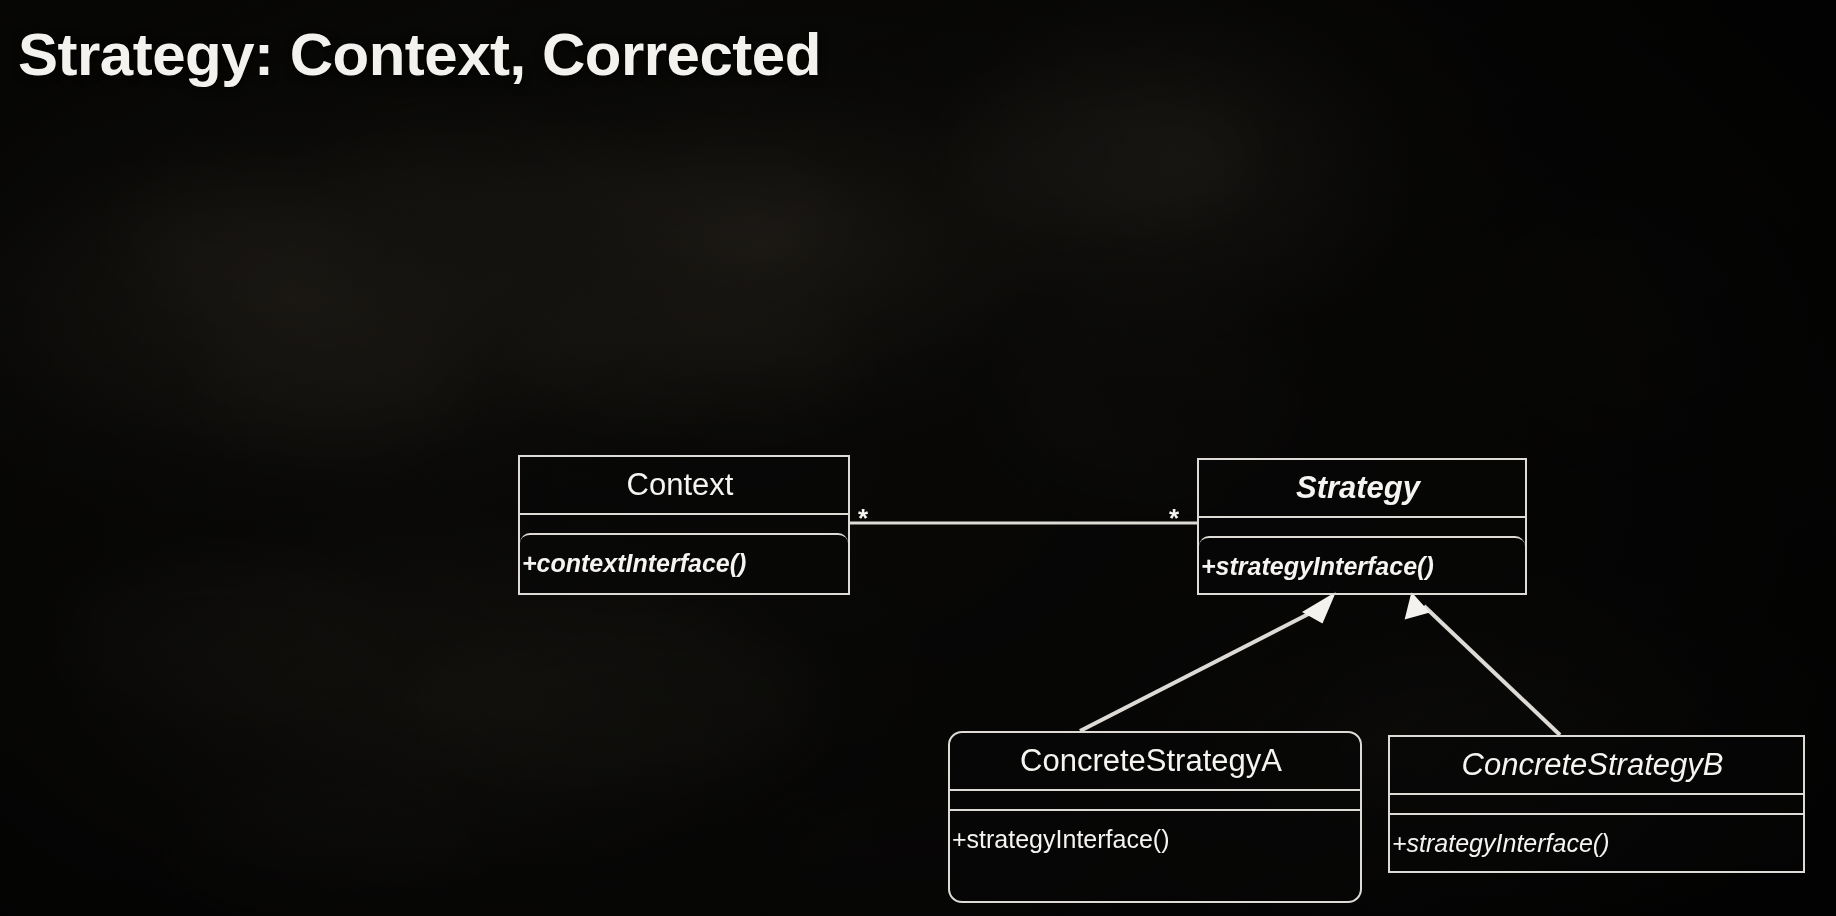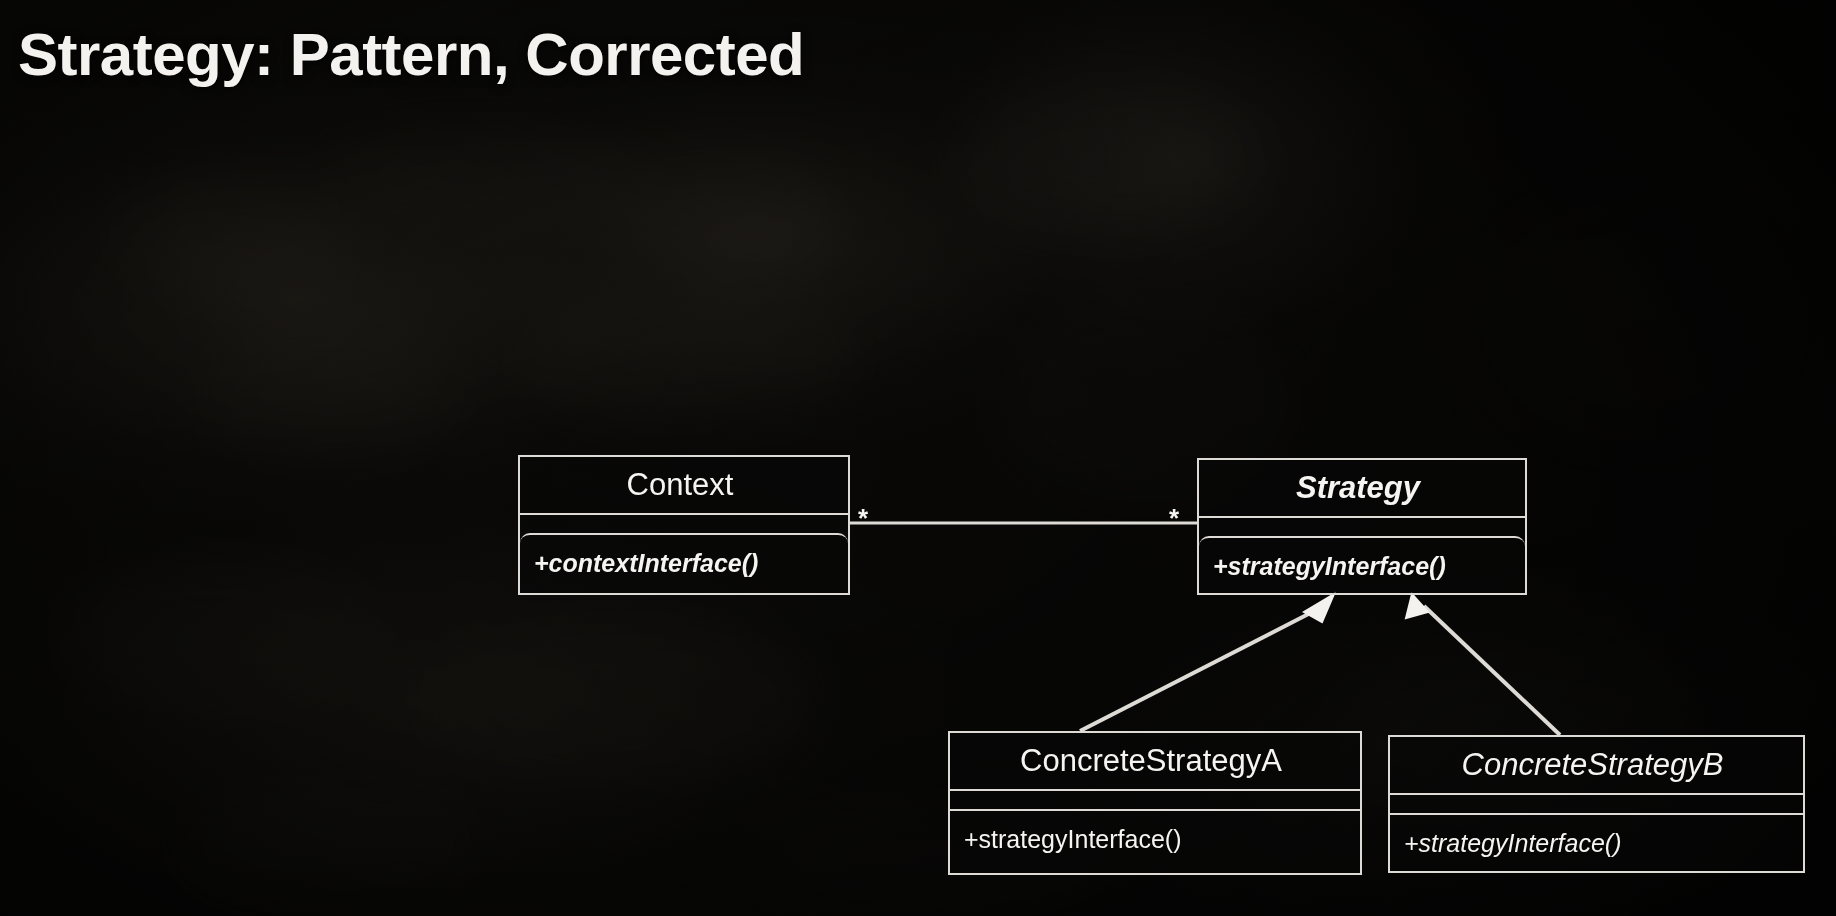--- a/index.html
+++ b/index.html
@@ -99,21 +99,21 @@
     height: 18px;
     flex: none;
   }
 
   .uml-ops {
     border-top: 2px solid #dedbd6;
     flex: 1;
     color: #f6f4f1;
     font-size: 25px;
     line-height: 1;
-    padding: 16px 0 0 14px;
+    padding: 16px 0 0 2px;
     white-space: nowrap;
     overflow: hidden;
   }
 
   .italic {
     font-style: italic;
     font-weight: bold;
     border-radius: 10px;
   }
 
@@ -154,21 +154,21 @@
     <div class="blob" style="left:60px;   top:560px;  width:320px; height:150px; background:rgba(104,96,80,0.12);"></div>
     <div class="blob" style="left:420px;  top:620px;  width:400px; height:160px; background:rgba(118,110,92,0.11);"></div>
     <div class="blob" style="left:180px;  top:790px;  width:300px; height:110px; background:rgba(98,92,78,0.11);"></div>
     <div class="blob" style="left:760px;  top:800px;  width:360px; height:110px; background:rgba(86,80,68,0.10);"></div>
     <div class="blob" style="left:1320px; top:640px;  width:380px; height:180px; background:rgba(80,74,62,0.09);"></div>
     <div class="blob" style="left:1480px; top:200px;  width:300px; height:240px; background:rgba(70,66,56,0.08);"></div>
   </div>
   <div class="bg-layer bg-vignette"></div>
   <div class="bg-layer bg-darken"></div>
 
-  <div class="slide-title">Strategy: Pattern, Corrected</div>
+  <div class="slide-title">Strategy: Context, Corrected</div>
 
   <div id="diagram">
 
     <svg class="edges" viewBox="0 0 1836 916" xmlns="http://www.w3.org/2000/svg">
 
       <line x1="850" y1="523" x2="1197" y2="523" stroke="#dedbd6" stroke-width="3"></line>
 
       <line x1="1080" y1="731" x2="1324" y2="606" stroke="#dedbd6" stroke-width="4"></line>
       <polygon points="1334,594 1304,612 1322,622" fill="#f4f2ef" stroke="#f4f2ef" stroke-width="2"></polygon>
 
@@ -181,21 +181,21 @@
       <div class="uml-attrs"></div>
       <div class="uml-ops italic">+contextInterface()</div>
     </div>
 
     <div class="uml-class" style="left:1197px; top:458px; width:330px; height:137px;">
       <div class="uml-name italic">Strategy</div>
       <div class="uml-attrs"></div>
       <div class="uml-ops italic">+strategyInterface()</div>
     </div>
 
-    <div class="uml-class" style="left:948px; top:731px; width:414px; height:144px;">
+    <div class="uml-class" style="left:948px; top:731px; width:414px; height:172px;border-radius:14px;">
       <div class="uml-name">ConcreteStrategyA</div>
       <div class="uml-attrs"></div>
       <div class="uml-ops">+strategyInterface()</div>
     </div>
 
     <div class="uml-class" style="left:1388px; top:735px; width:417px; height:138px;font-style:italic;">
       <div class="uml-name">ConcreteStrategyB</div>
       <div class="uml-attrs"></div>
       <div class="uml-ops">+strategyInterface()</div>
     </div>

